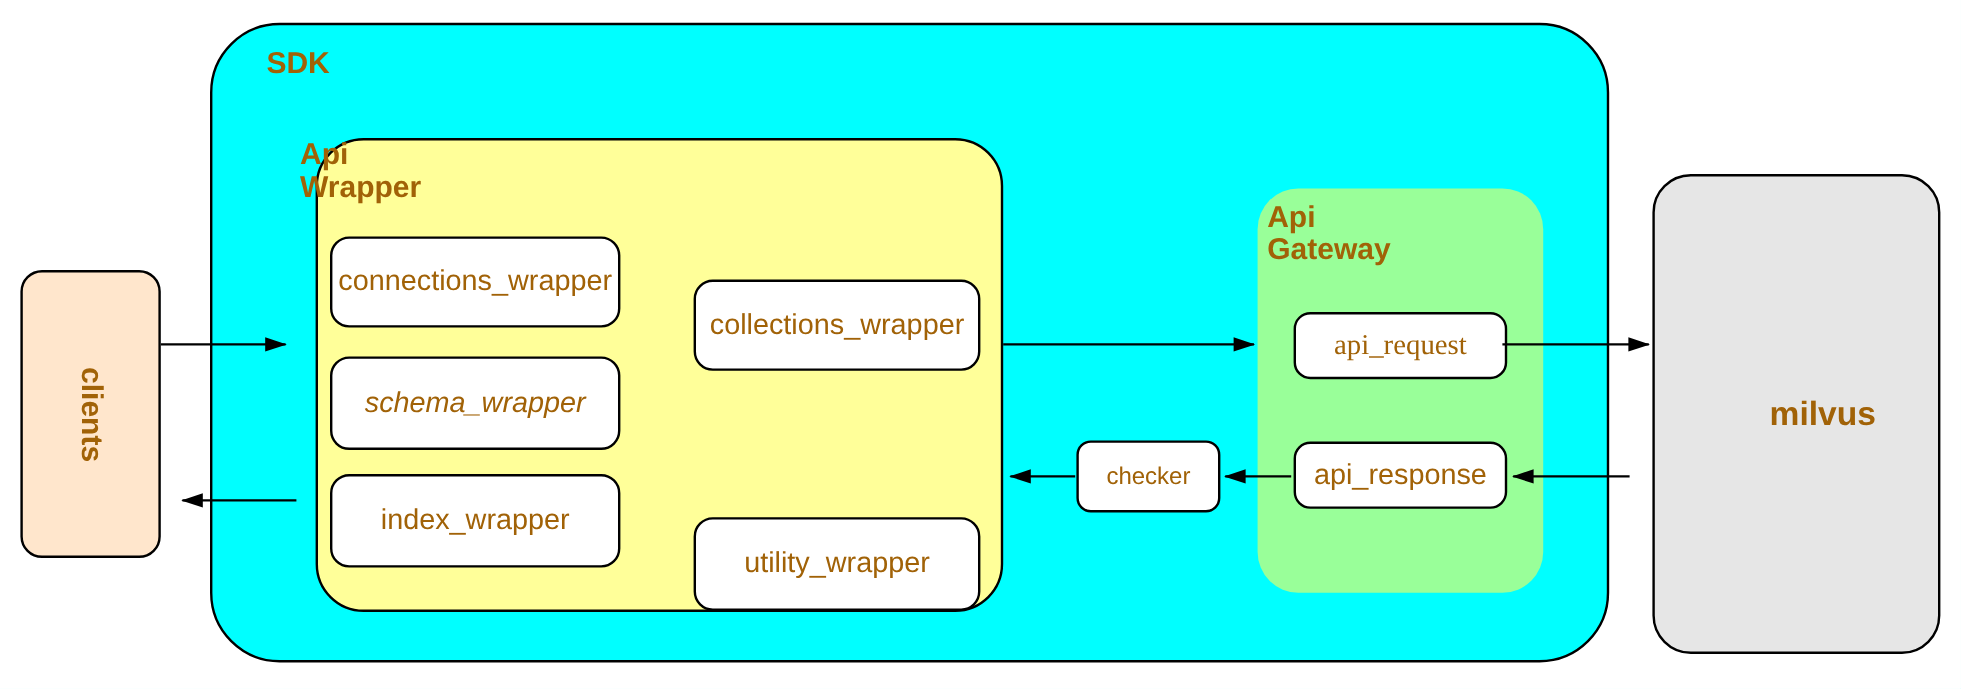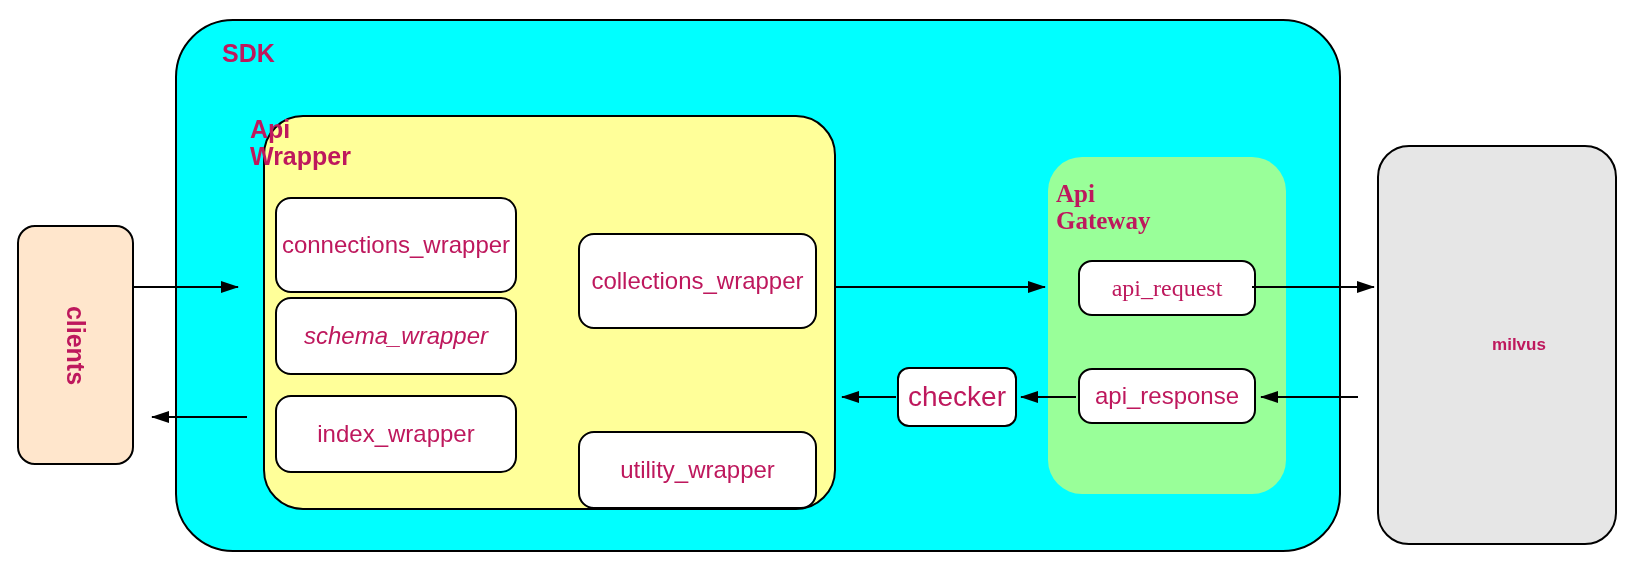--- a/index.html
+++ b/index.html
@@ -6,21 +6,21 @@
     margin: 0;
     padding: 0;
     background: #ffffff;
   }
   .canvas {
     position: relative;
     width: 1634px;
     height: 574px;
     background: #ffffff;
     font-family: "Liberation Sans", sans-serif;
-    color: #be185d;
+    color: #a16207;
     overflow: hidden;
   }
   .node {
     position: absolute;
     box-sizing: border-box;
     border: 2px solid #000000;
   }
   .container-label {
     position: absolute;
     font-weight: bold;
@@ -58,56 +58,56 @@
   .api-wrapper-label { left: 250px; top: 116px; width: 122px; }
   
   .wbox {
     background: #ffffff;
     border-radius: 16px;
     display: flex; align-items: center; justify-content: center;
     font-size: 24px;
   }
   .col-l { left: 275px; width: 242px; }
   .col-r { left: 578px; width: 239px; margin-top: 36px; }
-  .row-1 { top: 197px; height: 96px; }
+  .row-1 { top: 197px; height: 76px; }
   .row-2 { top: 297px; height: 78px; font-style: italic; }
   .row-3 { top: 395px; height: 78px; }
   
   .checker {
     left: 897px; top: 367px; width: 120px; height: 60px;
     background: #ffffff;
     border-radius: 12px;
     display: flex; align-items: center; justify-content: center;
-    font-size: 28px;
+    font-size: 20px;
   }
   
   .api-gateway {
     left: 1048px; top: 157px; width: 238px; height: 337px;
     background: #99FF99;
     border: none;
     border-radius: 34px;
   }
-  .api-gateway-label { left: 1056px; top: 180px; width: 122px; font-family: Liberation Serif, serif; }
+  .api-gateway-label { left: 1056px; top: 168px; width: 122px; }
   .gbox {
     left: 1078px; width: 178px; height: 56px;
     background: #ffffff;
     border-radius: 14px;
     display: flex; align-items: center; justify-content: center;
     font-size: 24px;
   }
   .gbox.req { top: 260px; font-family: Liberation Serif, serif; }
   .gbox.resp { top: 368px; }
   
   .milvus {
     left: 1377px; top: 145px; width: 240px; height: 400px;
     background: #E6E6E6;
     border-radius: 32px;
     display: flex; align-items: center; justify-content: center;
     font-weight: bold;
-    font-size: 17px;
+    font-size: 28px;
     padding-left: 44px;
   }
   .edges {
     position: absolute;
     left: 0; top: 0;
     pointer-events: none;
   }
 </style>
 </head>
 <body>

